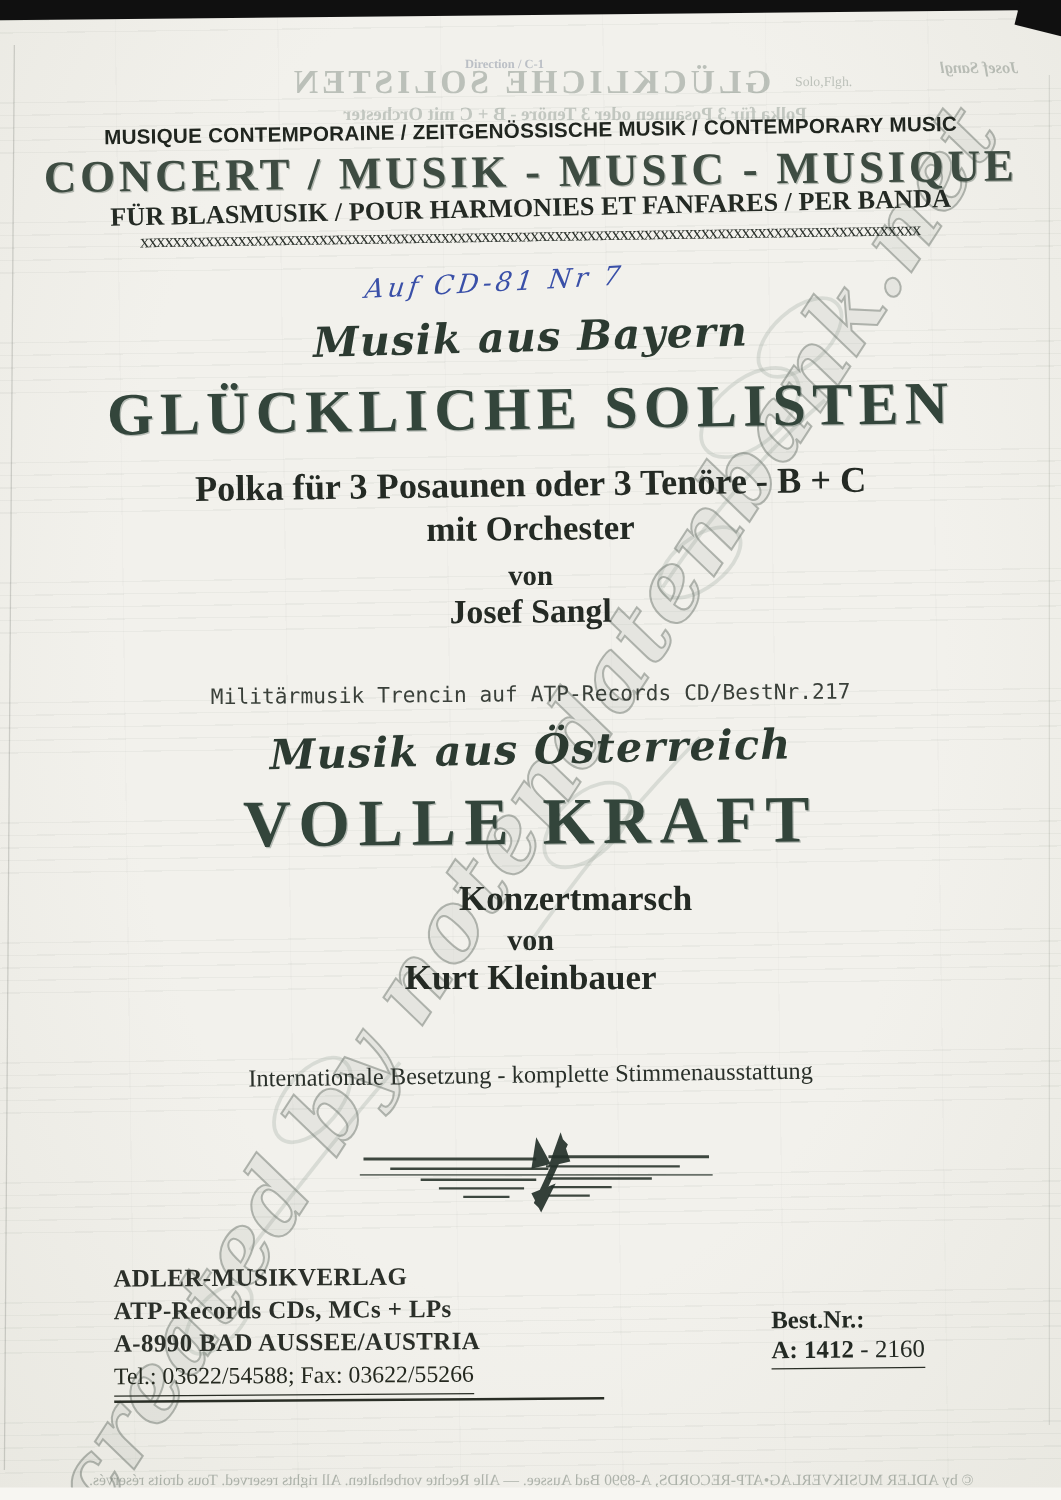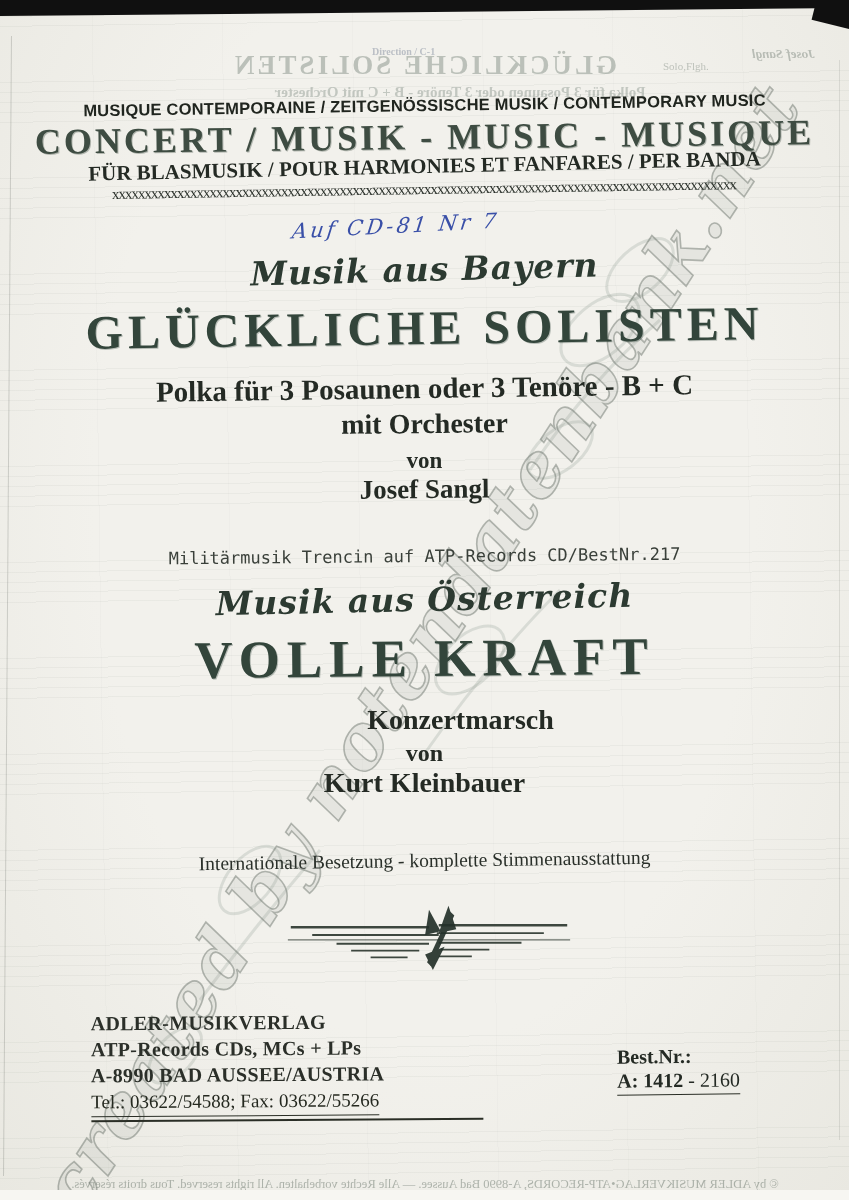--- a/index.html
+++ b/index.html
@@ -32,21 +32,21 @@
       repeating-linear-gradient(to right,
         rgba(125,135,125,0.06) 0 1px, transparent 1px 130px);
   }
   .music-artifacts{position:absolute;left:0;top:0;width:849px;height:1200px;opacity:.8;}
   
   .bleed{position:absolute;white-space:nowrap;color:rgba(98,112,102,0.38);font-weight:bold;}
   .mirror{transform:scaleX(-1);}
   .bleed-top-title{top:50px;left:0;width:849px;text-align:center;font-size:27px;letter-spacing:3px;}
   .bleed-top-sub{top:84px;left:90px;width:740px;text-align:center;font-size:15px;color:rgba(104,118,108,0.34);}
   .bleed-direction{top:46px;left:372px;font-size:10px;font-weight:bold;color:rgba(120,130,150,0.45);}
-  .bleed-solo{top:60px;left:663px;font-size:11px;font-weight:normal;color:rgba(110,122,112,0.4);text-align:center;}
+  .bleed-solo{top:60px;left:636px;font-size:11px;font-weight:normal;color:rgba(110,122,112,0.4);text-align:center;}
   .bleed-corner{top:46px;left:752px;font-size:13px;font-style:italic;color:rgba(108,120,110,0.42);}
   .bleed-bottom{bottom:8px;left:5px;width:840px;text-align:center;font-size:12.5px;font-weight:normal;color:rgba(100,112,102,0.48);}
   
   .watermark{
     position:absolute;left:420px;top:648px;white-space:nowrap;
     transform:translate(-50%,-50%) rotate(-57deg);
     font-family:"DejaVu Serif", serif;font-style:italic;font-weight:bold;
     font-size:74px;letter-spacing:1px;
     color:rgba(150,156,148,0.13);
     -webkit-text-stroke:1.6px rgba(112,120,112,0.5);

